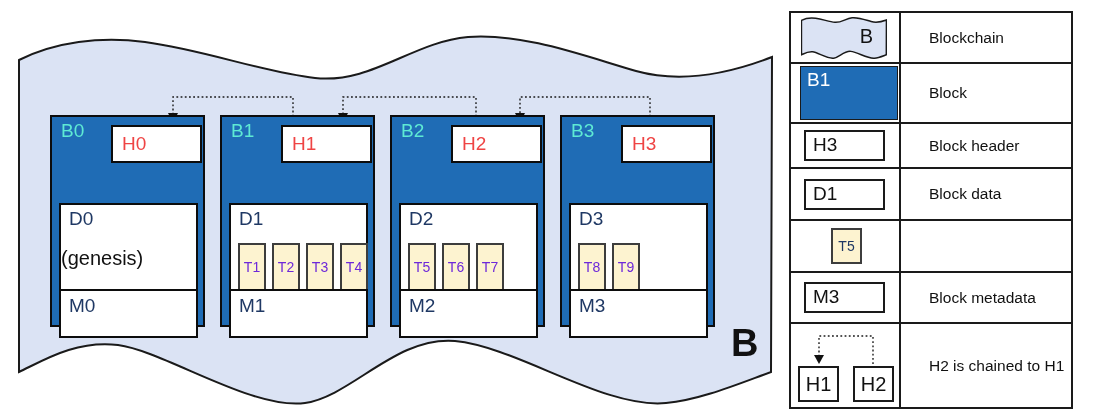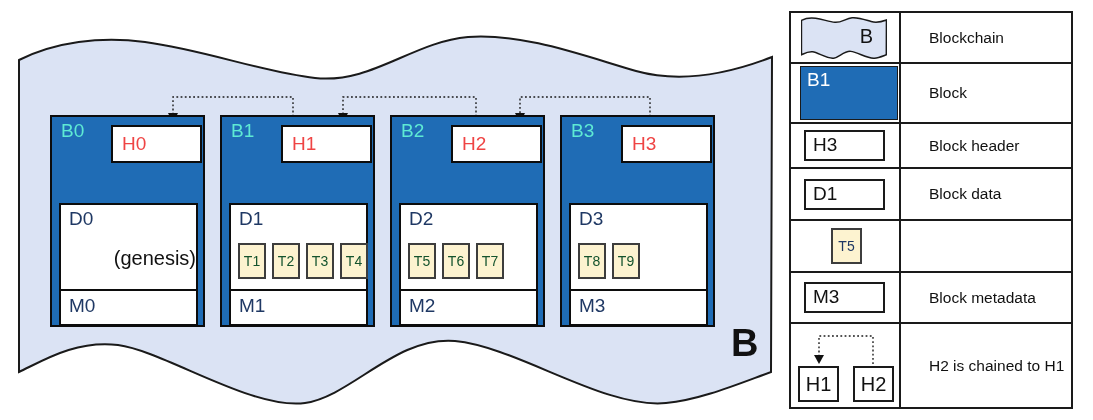--- a/index.html
+++ b/index.html
@@ -24,33 +24,33 @@
     position:absolute;left:9px;top:6px;color:#ef4444;font-size:19px;
   }
   .dbox{
     position:absolute;left:7px;top:50px;width:139px;height:117px;
     background:#ffffff;border:2px solid #0c0c0c;box-sizing:border-box;margin-top:36px;
   }
   .dlabel{
     position:absolute;left:8px;top:3px;color:#1f3864;font-size:19px;
   }
   .genesis{
-    position:absolute;left:0;right:0;top:42px;text-align:right;
+    position:absolute;left:0;right:0;top:42px;text-align:left;
     color:#111111;font-size:20px;
   }
   .trow{
     position:absolute;left:7px;top:38px;display:flex;gap:6px;
   }
   .tbox{
-    width:28px;height:36px;background:#fdf3d0;border:2px solid #3d3d3d;
+    width:28px;height:48px;background:#fdf3d0;border:2px solid #3d3d3d;
     box-sizing:border-box;display:flex;align-items:center;justify-content:center;
-    color:#14532d;font-size:14px;
+    color:#6d28d9;font-size:14px;
   }
   .mbox{
-    position:absolute;left:7px;top:172px;width:139px;height:37px;
+    position:absolute;left:7px;top:172px;width:139px;height:49px;
     background:#ffffff;border:2px solid #0c0c0c;box-sizing:border-box;
   }
   .mbox span{position:absolute;left:8px;top:4px;color:#1f3864;font-size:19px;}
   .big-b{
     position:absolute;left:731px;top:322px;color:#111111;
     font-size:38px;font-weight:bold;
   }
   
   .legend{
     position:absolute;left:789px;top:11px;width:284px;height:398px;

